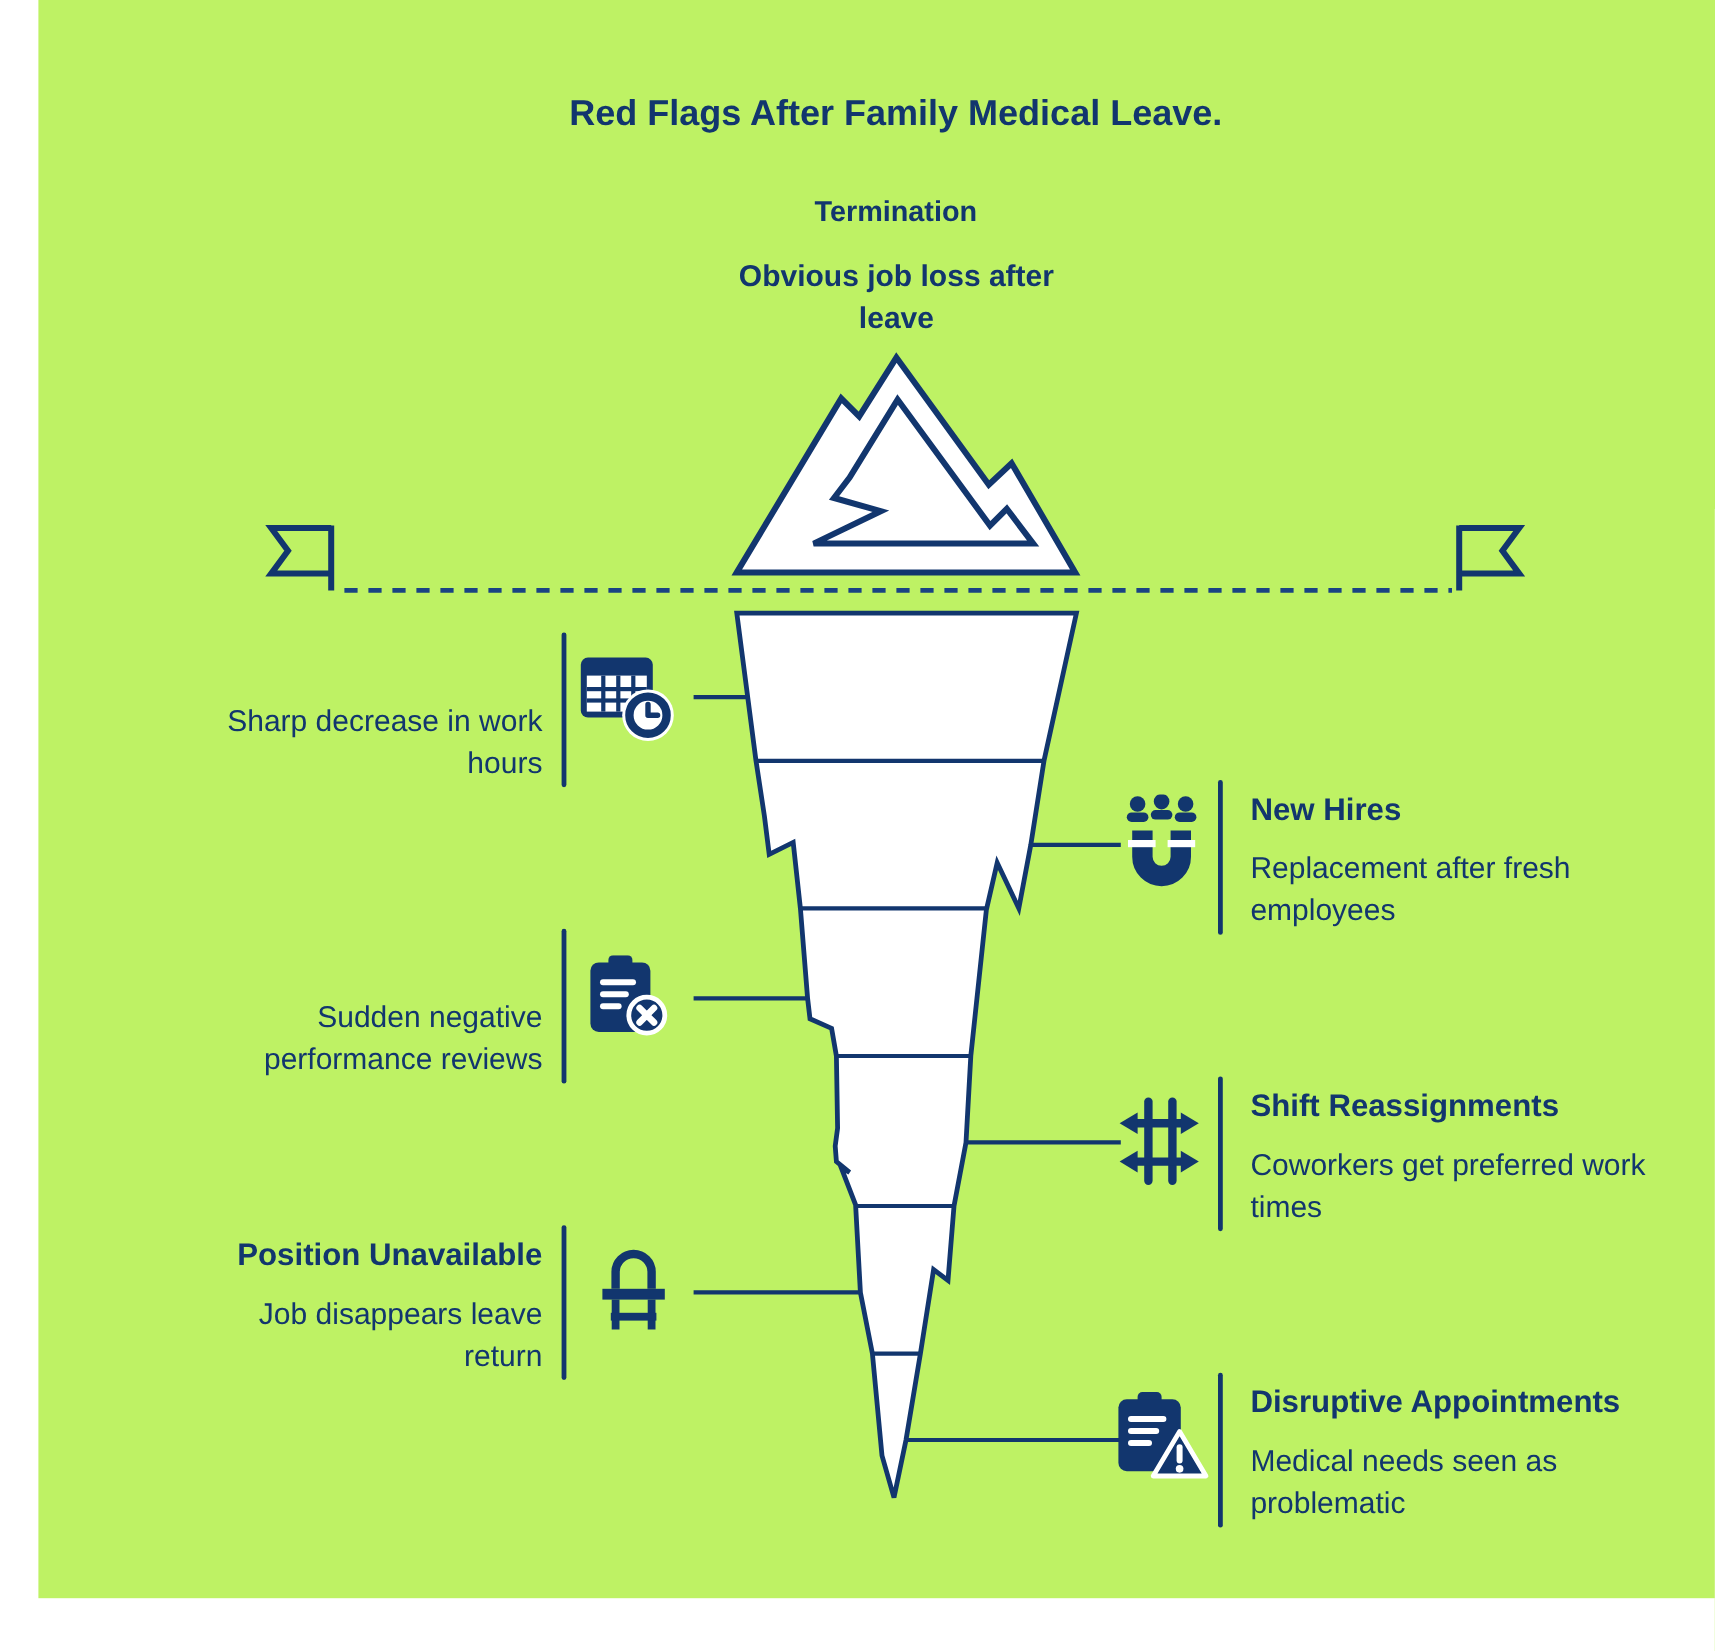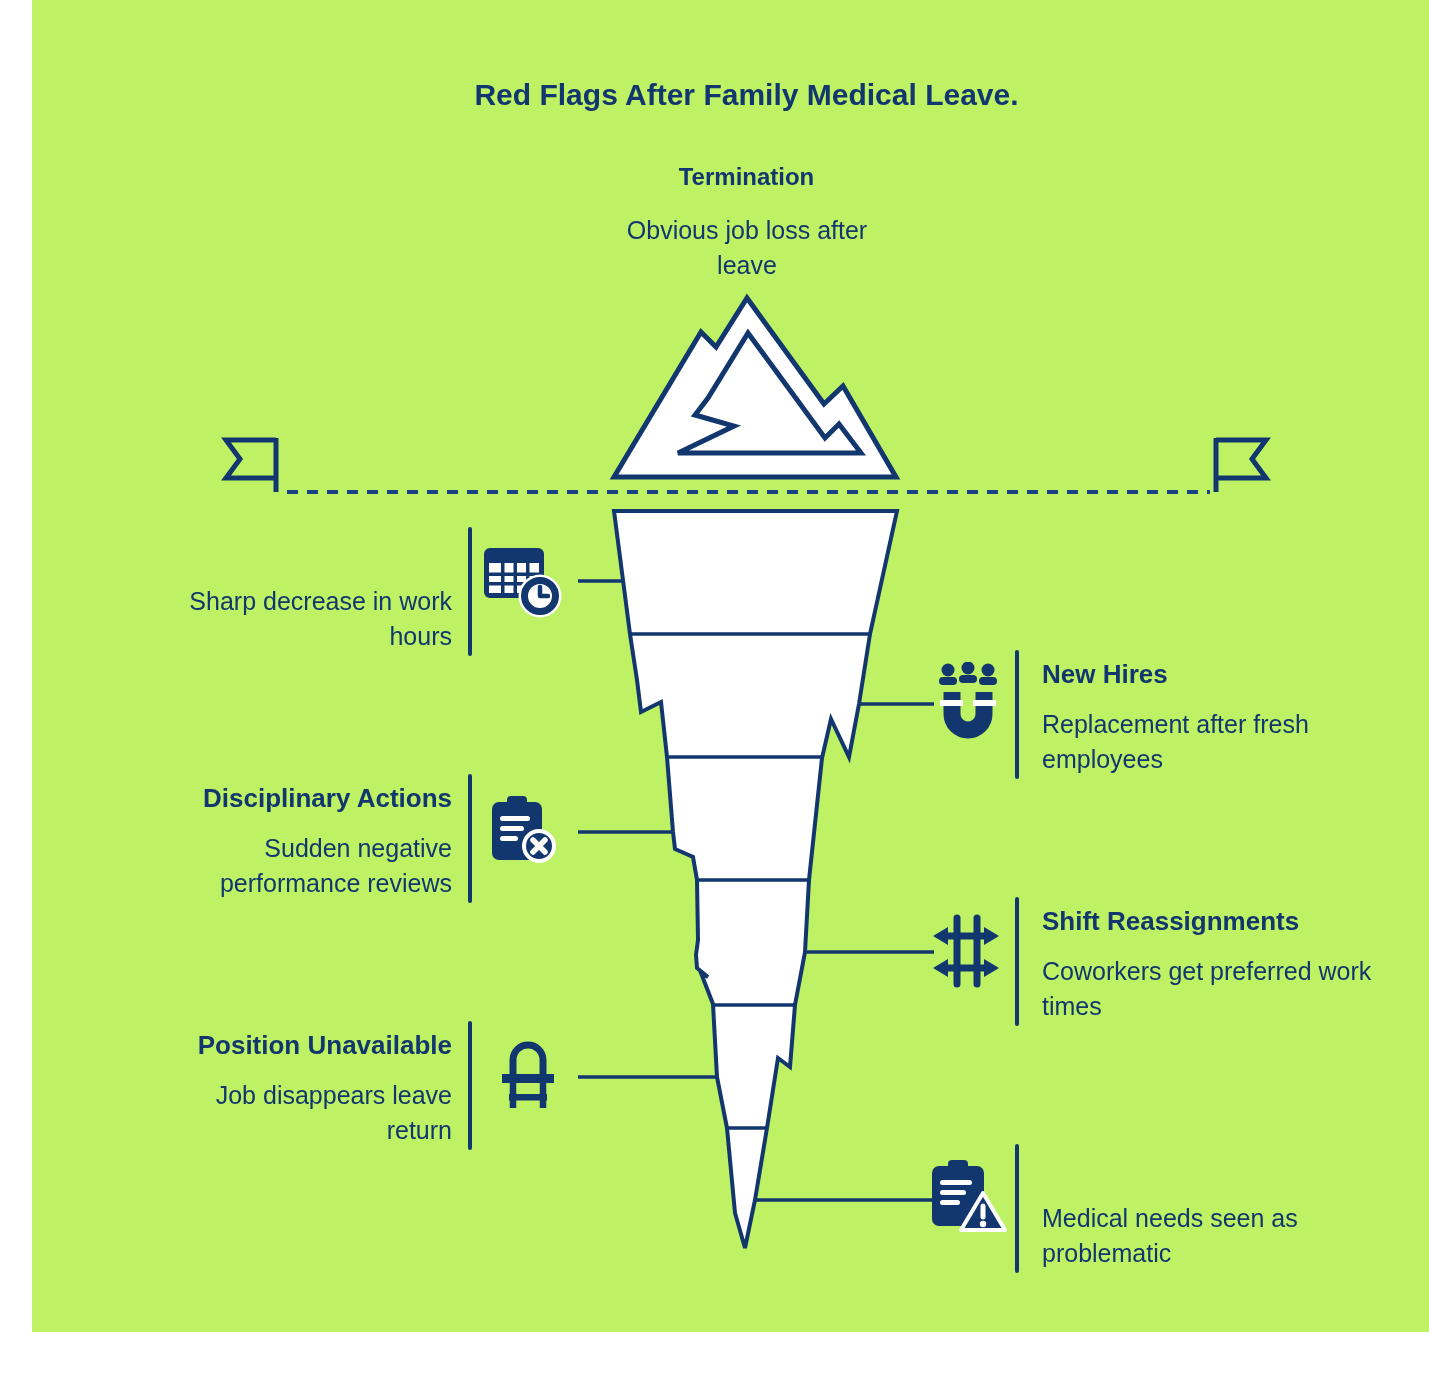--- a/index.html
+++ b/index.html
@@ -17,21 +17,21 @@
     position:absolute;left:0;top:78px;width:100%;
     text-align:center;font-size:30px;font-weight:700;margin:0;
     color:#12366E;
   }
   .surface-title{
     position:absolute;left:0;top:163px;width:100%;
     text-align:center;font-size:24px;font-weight:700;
   }
   .surface-desc{
     position:absolute;left:570px;top:213px;width:290px;
-    text-align:center;font-size:25px;line-height:35px;
+    text-align:center;font-size:25px;line-height:35px;font-weight:bold;
   }
   .item-text{position:absolute;padding-top:50px;}
   .item-title{
     position:absolute;top:0;font-size:26px;font-weight:700;
     line-height:34px;white-space:nowrap;
   }
   .item.left  .item-text{text-align:right;}
   .item.left  .item-title{right:0;}
   .item.right .item-text{text-align:left;}
   .item.right .item-title{left:0;}
@@ -126,21 +126,20 @@
     </span>
     <div class="vbar" style="left:983px;top:650px;"></div>
     <div class="item-text" style="left:1010px;top:657px;width:330px;">
       <div class="item-title">New Hires</div>
       <div class="item-desc">Replacement after fresh employees</div>
     </div>
   </div>
 
   <div class="item left">
     <div class="item-text" style="left:130px;top:781px;width:290px;">
-      <div class="item-title">Disciplinary Actions</div>
       <div class="item-desc">Sudden negative performance reviews</div>
     </div>
     <div class="vbar" style="left:436px;top:774px;"></div>
     <span class="icon" style="left:456px;top:796px;">
       <svg width="70" height="70" viewBox="0 0 70 70">
         <rect x="19" y="0" width="20" height="14" rx="4" fill="#12366E"></rect>
         <rect x="4" y="6" width="50" height="58" rx="7" fill="#12366E"></rect>
         <rect x="12" y="20" width="30" height="5" rx="2.5" fill="#fff"></rect>
         <rect x="12" y="30" width="24" height="5" rx="2.5" fill="#fff"></rect>
         <rect x="12" y="40" width="18" height="5" rx="2.5" fill="#fff"></rect>
@@ -198,17 +197,18 @@
         <rect x="12" y="20" width="32" height="5" rx="2.5" fill="#fff"></rect>
         <rect x="12" y="30" width="26" height="5" rx="2.5" fill="#fff"></rect>
         <rect x="12" y="40" width="20" height="5" rx="2.5" fill="#fff"></rect>
         <path d="M55 33 L77 70 H33 Z" fill="#12366E" stroke="#fff" stroke-width="4" stroke-linejoin="round"></path>
         <path d="M55 46 V57" stroke="#fff" stroke-width="5" stroke-linecap="round" fill="none"></path>
         <circle cx="55" cy="64" r="3.2" fill="#fff"></circle>
       </svg>
     </span>
     <div class="vbar" style="left:983px;top:1144px;"></div>
     <div class="item-text" style="left:1010px;top:1151px;width:330px;">
+      <div class="item-title">Disruptive Appointments</div>
       <div class="item-desc">Medical needs seen as problematic</div>
     </div>
   </div>
 
 </div>
 
 </body></html>

